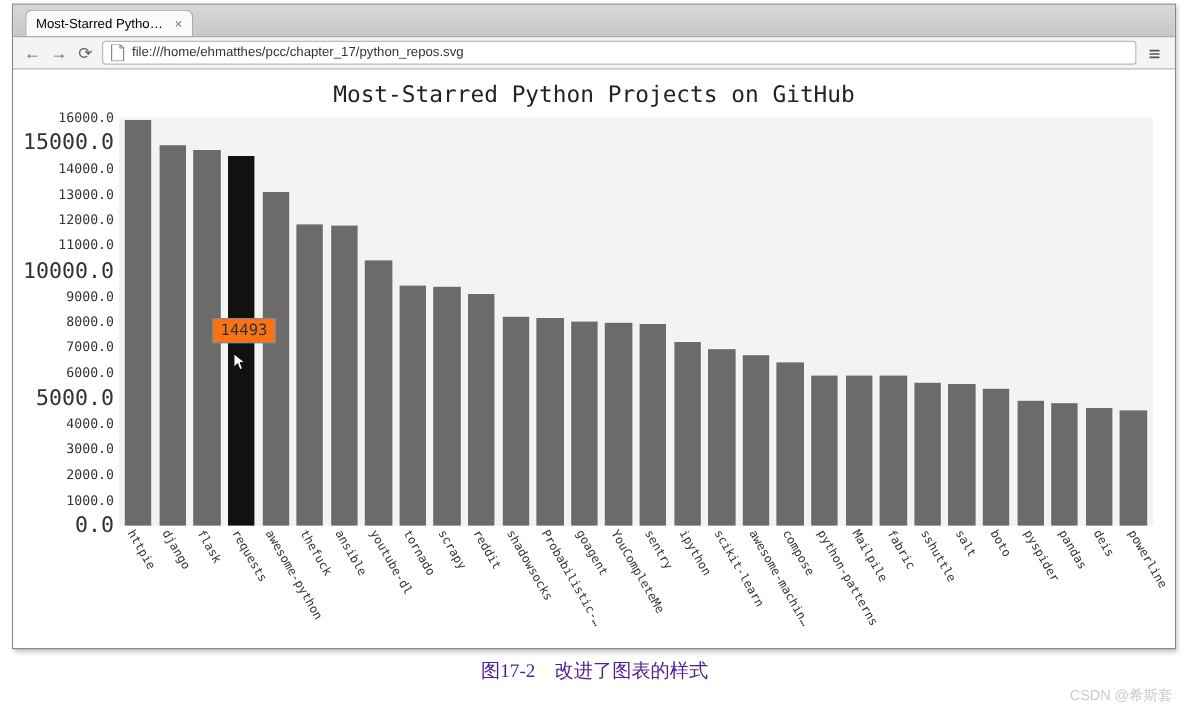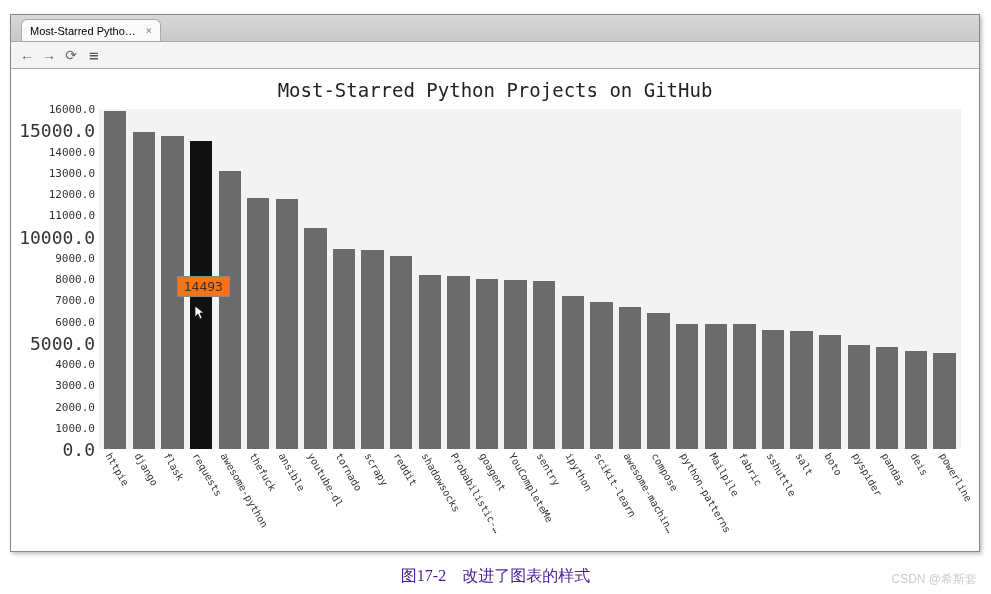--- a/index.html
+++ b/index.html
@@ -7,21 +7,21 @@
     font-family: "DejaVu Sans Mono", Consolas, monospace;
     background: #fff;
     width: 991px;
     height: 594px;
     position: relative;
     overflow: hidden;
   }
   .window-frame {
     border: 1px solid #888;
     width: 970px;
-    margin: 14px 10px;
+    margin: 3px 10px;
     background: #f0f0f0;
     box-shadow: 2px 2px 4px rgba(0,0,0,0.25);
   }
   .tab-strip {
     height: 26px;
     background: linear-gradient(#d8d8d8,#c8c8c8);
     display: flex;
     align-items: flex-end;
     padding-left: 10px;
   }
@@ -189,20 +189,27 @@
   <div class="tab-strip">
     <div class="tab">
       <span class="tab-title">Most-Starred Python P</span>
       <span class="tab-close">×</span>
     </div>
   </div>
   <div class="addr-bar">
     <div class="nav-btn">←</div>
     <div class="nav-btn">→</div>
     <div class="nav-btn">⟳</div>
+    <div class="url-box">
+      <svg class="file-icon" viewBox="0 0 12 14">
+          <path d="M1 0h7l3 3v11H1z" fill="none" stroke="#888" stroke-width="1"></path>
+          <path d="M8 0v3h3" fill="none" stroke="#888" stroke-width="1"></path>
+        </svg>
+      <span class="url-text">file:///home/ehmatthes/pcc/chapter_17/python_repos.svg</span>
+    </div>
     <div class="menu-btn">≡</div>
   </div>
 
   <div class="chart-area">
     <div class="chart-title">Most-Starred Python Projects on GitHub</div>
 
     <div class="plot-wrap">
       <div class="y-axis" id="y-axis">
           <div class="y-tick major" style="bottom: 0%;">0.0</div>
           <div class="y-tick" style="bottom: 6.25%;">1000.0</div>

